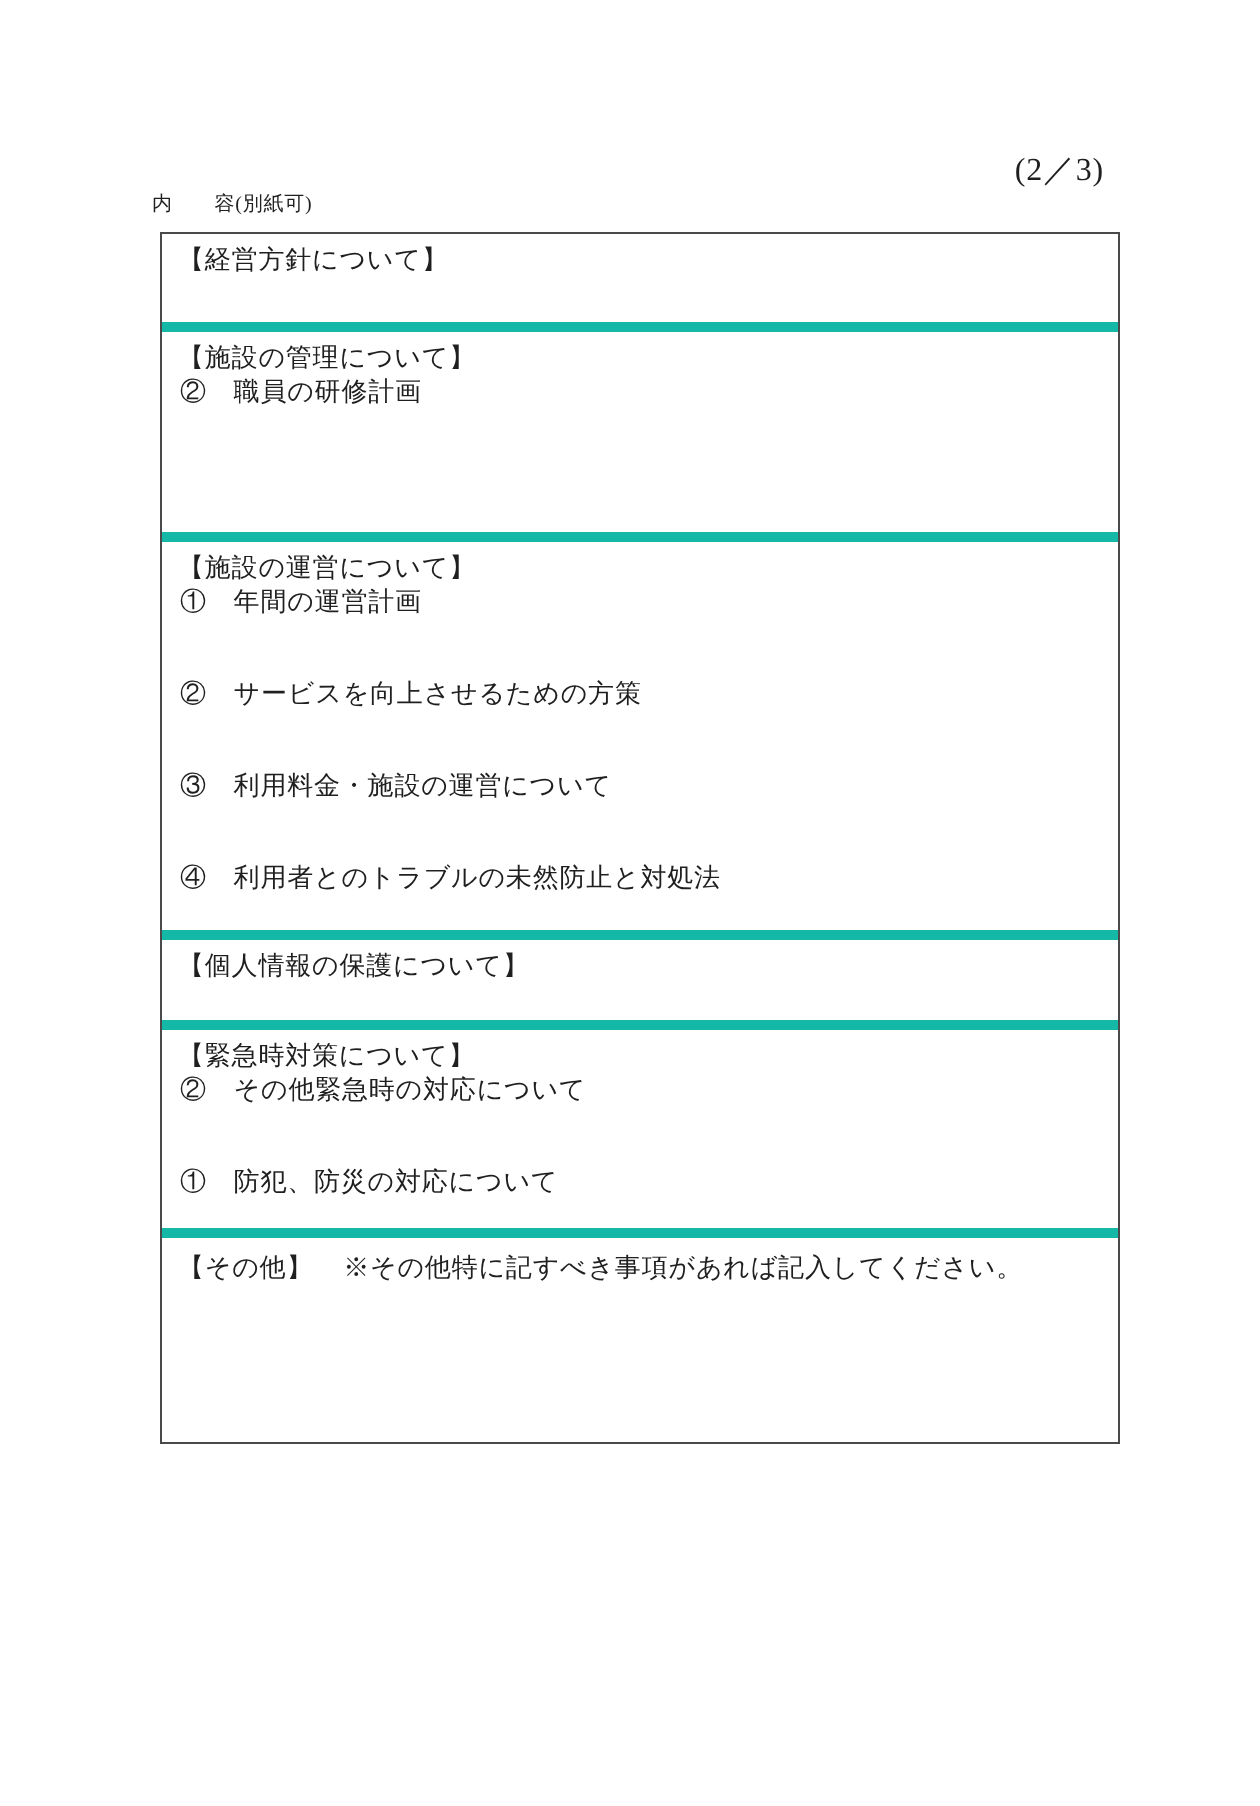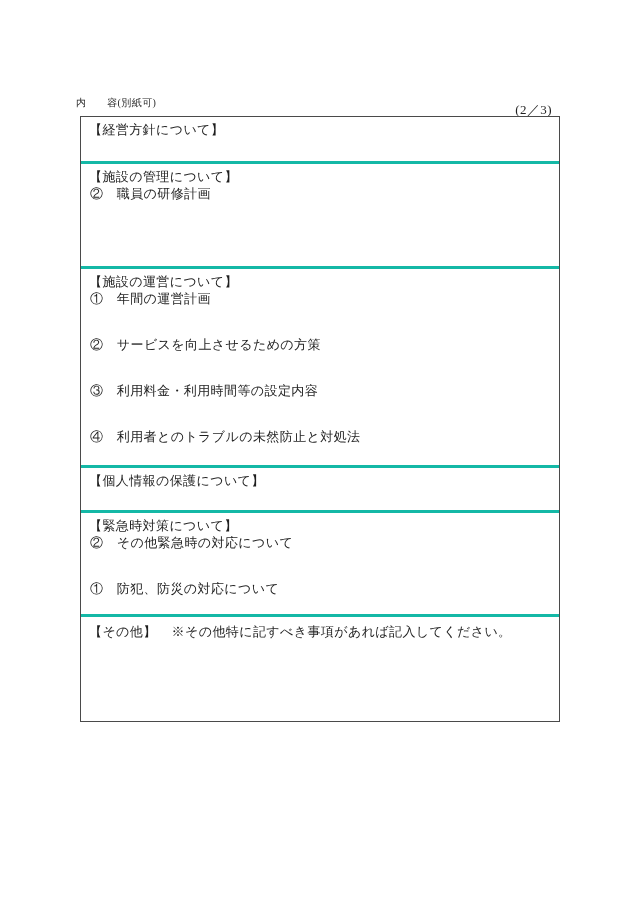--- a/index.html
+++ b/index.html
@@ -18,43 +18,42 @@
     letter-spacing: 0.4px;
     line-height: 16px;
     overflow: hidden;
   }
   .page-number {
     position: absolute;
     top: 78px;
     left: 0;
     width: 552px;
     text-align: right;
-    font-size: 13px;
-    margin-top: 24px;
+    font-size: 16px;
   }
   .content-label {
     position: absolute;
     top: 95px;
     left: 76px;
     font-size: 10px;
   }
   .form-table {
     position: absolute;
     top: 116px;
     left: 80px;
     width: 480px;
     height: 606px;
     border: 1px solid #4a4a4a;
     box-sizing: border-box;
     background: #ffffff;
   }
   .section-row {
     box-sizing: border-box;
     padding: 5px 8px 0 8px;
-    border-top: 3px solid #14b8a6;
+    border-top: 5px solid #14b8a6;
     overflow: hidden;
   }
   .section-row:first-child { border-top: none; }
   .section-row:nth-child(1) { height: 44px; }
   .section-row:nth-child(2) { height: 105px; }
   .section-row:nth-child(3) { height: 199px; }
   .section-row:nth-child(4) { height: 45px; }
   .section-row:nth-child(5) { height: 104px; }
   .section-row:nth-child(6) { height: 109px; padding-top: 7px; }
   .section-title {
@@ -89,21 +88,21 @@
 
     <div class="section-row">
       <div class="section-title">【施設の管理について】</div>
       <div class="section-item">②　職員の研修計画</div>
     </div>
 
     <div class="section-row">
       <div class="section-title">【施設の運営について】</div>
       <div class="section-item">①　年間の運営計画</div>
       <div class="section-item">②　サービスを向上させるための方策</div>
-      <div class="section-item">③　利用料金・利用時間等の設定内容</div>
+      <div class="section-item">③　利用料金・施設の運営について</div>
       <div class="section-item">④　利用者とのトラブルの未然防止と対処法</div>
     </div>
 
     <div class="section-row">
       <div class="section-title">【個人情報の保護について】</div>
     </div>
 
     <div class="section-row">
       <div class="section-title">【緊急時対策について】</div>
       <div class="section-item">②　その他緊急時の対応について</div>

